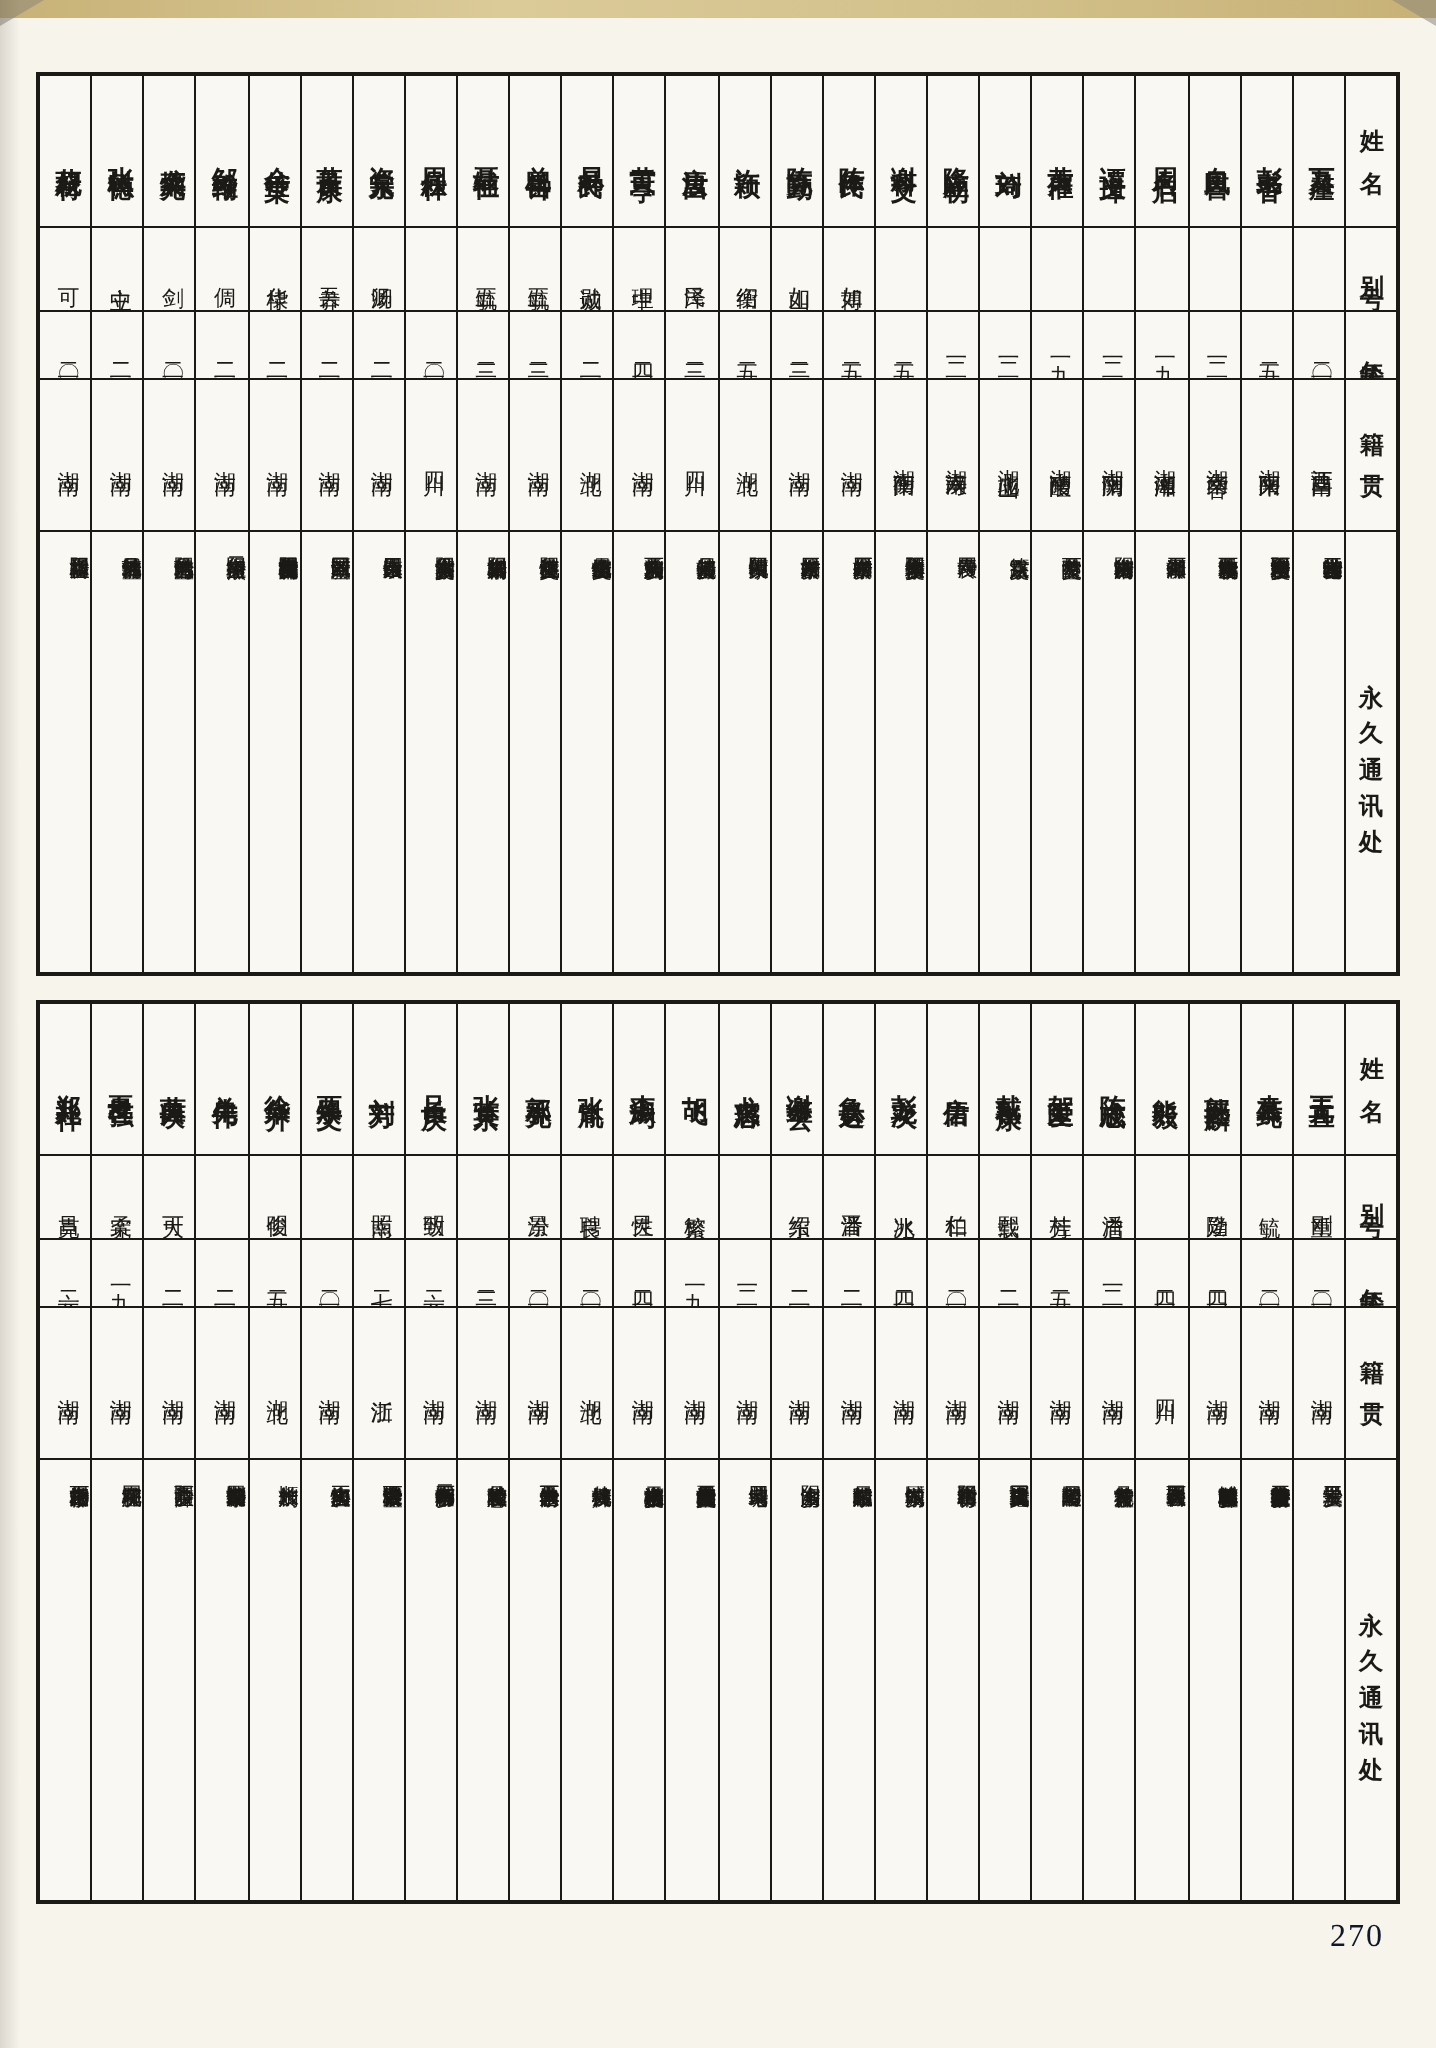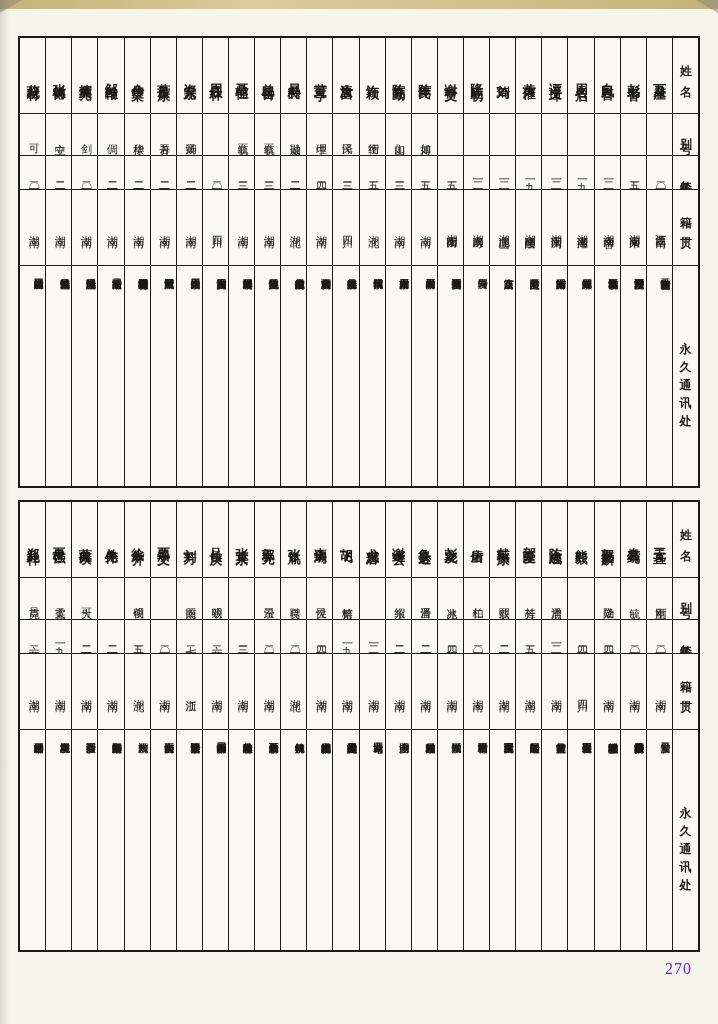--- a/index.html
+++ b/index.html
@@ -54,21 +54,21 @@
   .header-col .c-age{letter-spacing:.2em;}
   .header-col .c-native{letter-spacing:1.7em;}
   .header-col .c-addr{
     display:flex;align-items:center;justify-content:center;
     letter-spacing:1.5em;font-size:12px;line-height:14px;
   }
 
   .page-number{
     position:absolute;right:26px;bottom:46px;
     font-family:"Liberation Serif","DejaVu Serif",serif;
-    font-size:16px;color:#6d28d9;letter-spacing:1px;
+    font-size:16px;color:#0f172a;letter-spacing:1px;
   }
 </style>
 </head>
 <body>
 
 <div class="page">
   <div class="scan-strip"></div>
   <div class="corner-tl"></div>
   <div class="corner-tr"></div>
   <div class="edge-shade"></div>

